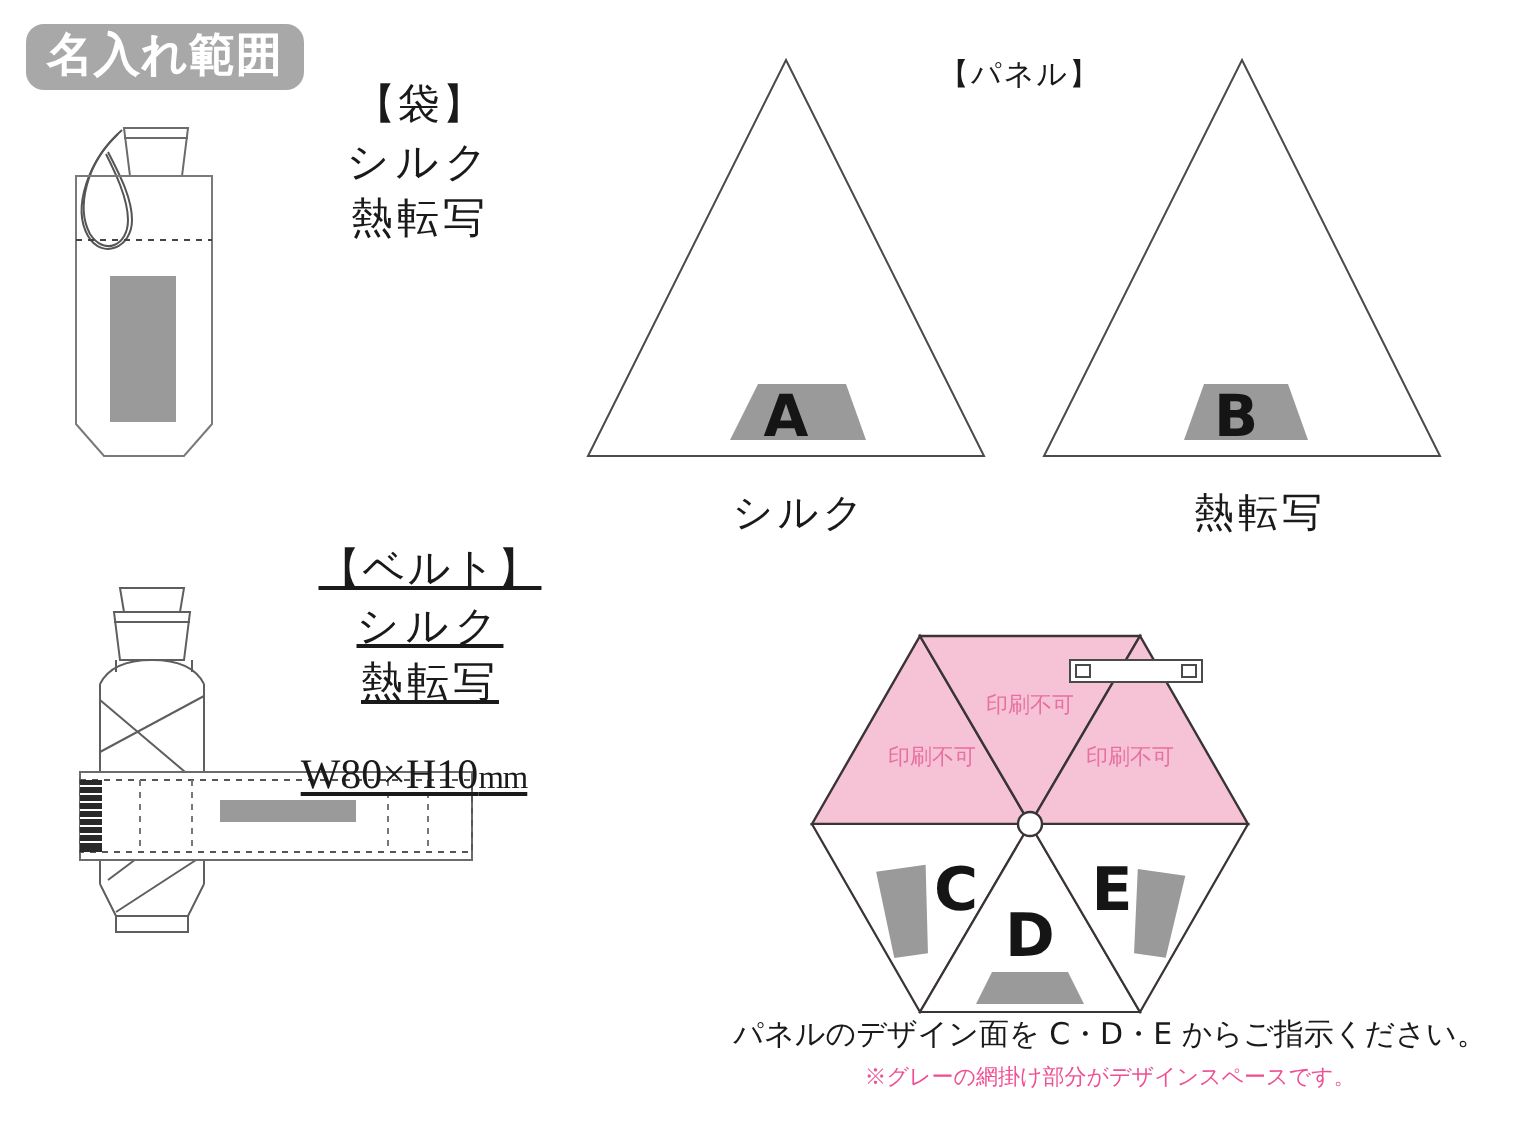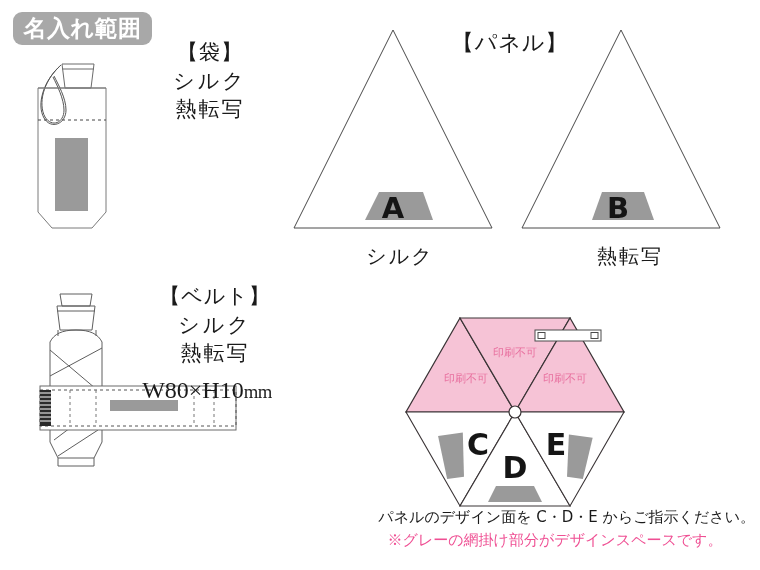--- a/index.html
+++ b/index.html
@@ -33,39 +33,39 @@
   .tblock{text-align:center;line-height:1.22;}
   .jp{font-family:"DejaVu Serif","Liberation Serif",serif;}
   .sz{font-family:"Liberation Serif","DejaVu Serif",serif;}
 
   #bag-text{left:140px;top:40px;width:140px;}
   #bag-text .l1{font-size:21px;letter-spacing:1px;}
   #bag-text .l2{font-size:21px;letter-spacing:3px;margin-top:3px;}
   #bag-text .l3{font-size:21px;letter-spacing:2px;margin-top:3px;}
   #bag-text .l4{font-size:21px;margin-top:3px;white-space:nowrap;margin-left:-22px;}
 
-  #belt-text{left:140px;top:284px;width:150px;}
+  #belt-text{left:140px;top:272px;width:150px;text-decoration:underline;}
   #belt-text .l1{font-size:21px;letter-spacing:1px;}
   #belt-text .l2{font-size:21px;letter-spacing:3px;margin-top:3px;}
   #belt-text .l3{font-size:21px;letter-spacing:2px;margin-top:3px;}
-  #belt-text .l4{font-size:24px;margin-top:9px;white-space:nowrap;margin-left:-16px;}
-
-  #panel-title{left:430px;top:28px;width:160px;text-align:center;font-size:22px;letter-spacing:1px;}
+  #belt-text .l4{font-size:21px;margin-top:20px;white-space:nowrap;margin-left:-16px;}
+
+  #panel-title{left:430px;top:28px;width:160px;text-align:center;font-size:15px;letter-spacing:1px;}
 
   #panelA-text{left:300px;top:244px;width:200px;}
   #panelB-text{left:520px;top:244px;width:220px;}
   .panel-sub{font-size:20px;letter-spacing:2px;}
   .panel-dim{font-size:20px;margin-top:4px;white-space:nowrap;}
 
-  #caption1{left:355px;top:508px;width:400px;text-align:right;
+  #caption1{left:355px;top:508px;width:400px;text-align:center;
             font-family:"DejaVu Sans","Liberation Sans",sans-serif;
             font-size:15px;color:#1a1a1a;letter-spacing:0px;}
   #caption2{left:355px;top:531px;width:400px;text-align:center;
             font-family:Liberation Serif, serif;
-            font-size:15px;color:#ef4f93;letter-spacing:0px;}
+            font-size:11px;color:#ef4f93;letter-spacing:0px;}
 
   .mm{font-size:0.78em;letter-spacing:-0.5px;}
   svg{display:block;}
 </style>
 </head>
 <body>
 
 <div class="stage">
 
   <div class="abs" id="header-badge">

